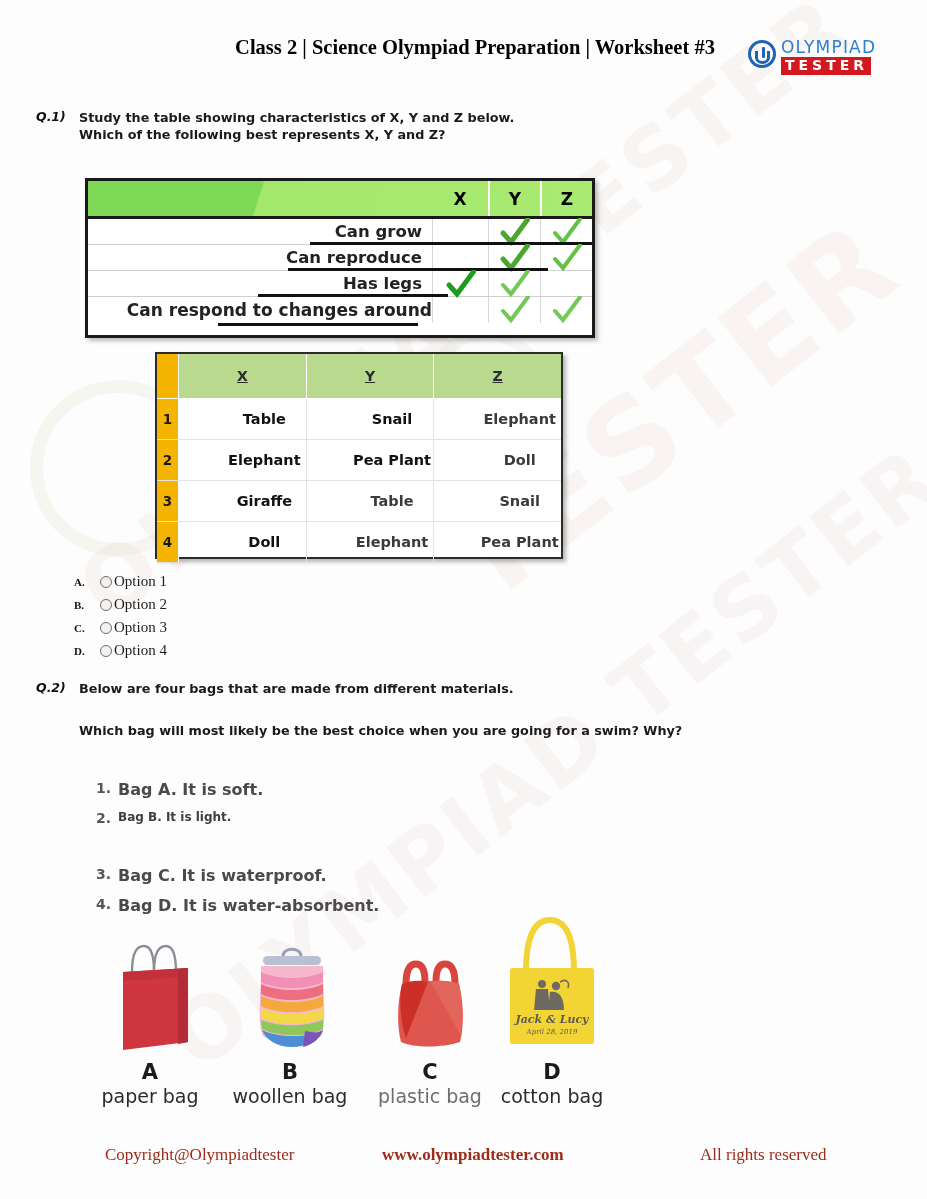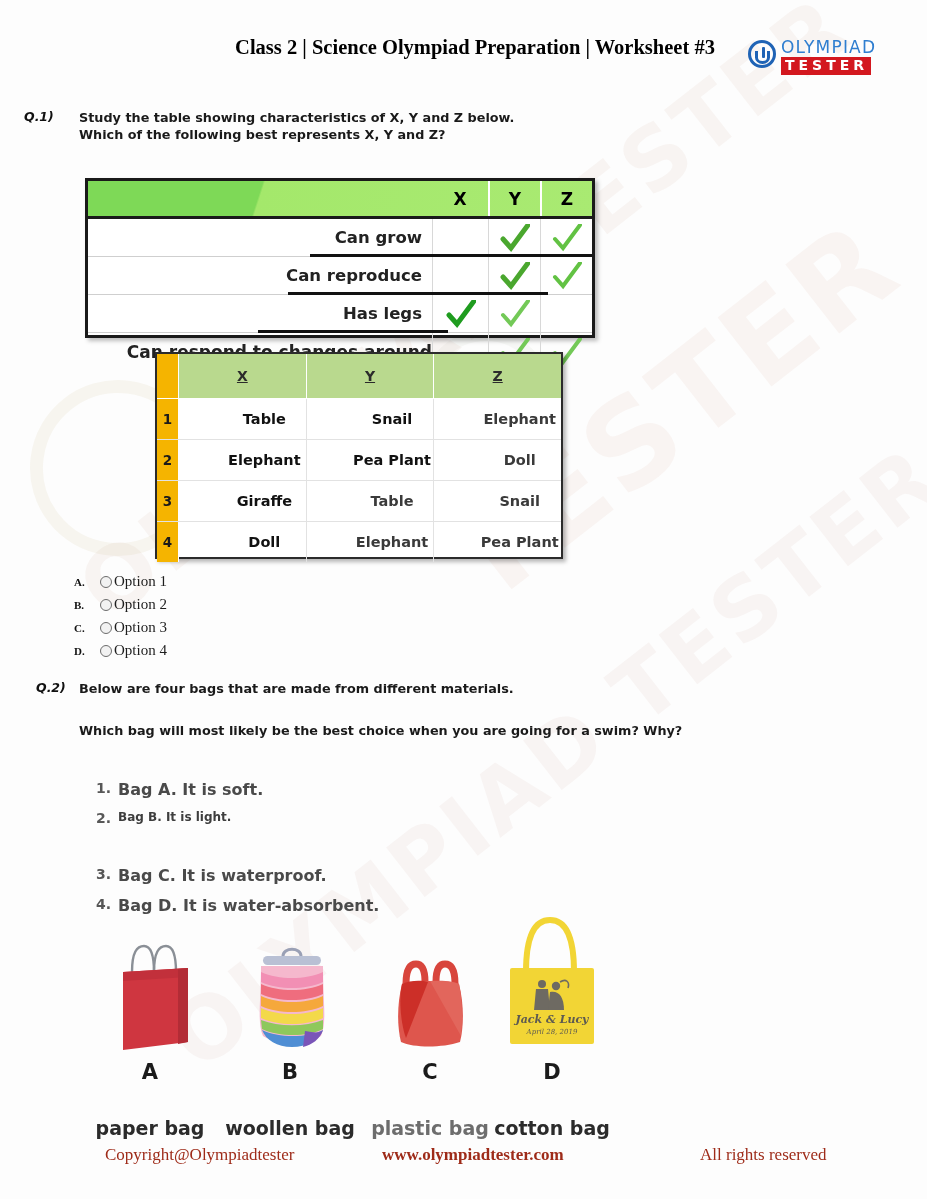--- a/index.html
+++ b/index.html
@@ -193,21 +193,21 @@
     justify-content: center;
     font-family: "DejaVu Sans", sans-serif;
     font-weight: bold;
     font-size: 17px;
     color: #000;
     border-left: 2px solid #ffffff;
     box-sizing: border-box;
   }
   .char-row {
     position: relative;
-    height: 38px;
+    height: 26px;
     border-bottom: 1px solid #cfcfcf;
     box-sizing: border-box;
   }
   .char-row:last-child { border-bottom: none; }
   .char-row .rule {
     position: absolute;
     left: 0; bottom: -1px;
     height: 3px;
     background: #111;
   }
@@ -385,26 +385,25 @@
   .bag-art  { position: relative; height: 130px; }
   .bag-letter {
     font-family: "DejaVu Sans", sans-serif;
     font-weight: bold;
     font-size: 21px;
     color: #1b1b1b;
     line-height: 24px;
   }
   .bag-name {
     font-family: "DejaVu Sans", sans-serif;
-    font-weight: bold;
+    font-weight: normal;
     font-size: 19px;
     color: #2b2b2b;
     line-height: 24px;
     white-space: nowrap;
-    margin-top: 32px;
   }
   .bag-name.grey { color: #6d6d6d; }
 
   
   .footer {
     position: absolute;
     left: 0; top: 1145px;
     width: 927px;
     height: 20px;
     font-family: "Liberation Serif", serif;
@@ -434,21 +433,21 @@
 
     <div class="header">
       <div class="header-title">Class 2 | Science Olympiad Preparation | Worksheet #3</div>
       <div class="logo">
         <div class="logo-mark"></div>
         <div class="logo-word-top">OLYMPIAD</div>
         <div class="logo-word-bot">TESTER</div>
       </div>
     </div>
 
-    <div class="qnum" style="left:24px; top:109px;">Q.1)</div>
+    <div class="qnum" style="left:36px; top:109px;">Q.1)</div>
     <div class="qtext" style="left:79px; top:109px;">Study the table showing characteristics of X, Y and Z below.</div>
     <div class="qtext" style="left:79px; top:126px;">Which of the following best represents X, Y and Z?</div>
 
     <div class="char-table">
       <div class="char-head">
         <div class="hcell" style="left:344px; width:56px; border-left:none;">X</div>
         <div class="hcell" style="left:400px; width:52px;">Y</div>
         <div class="hcell" style="left:452px; width:52px;">Z</div>
       </div>
 

